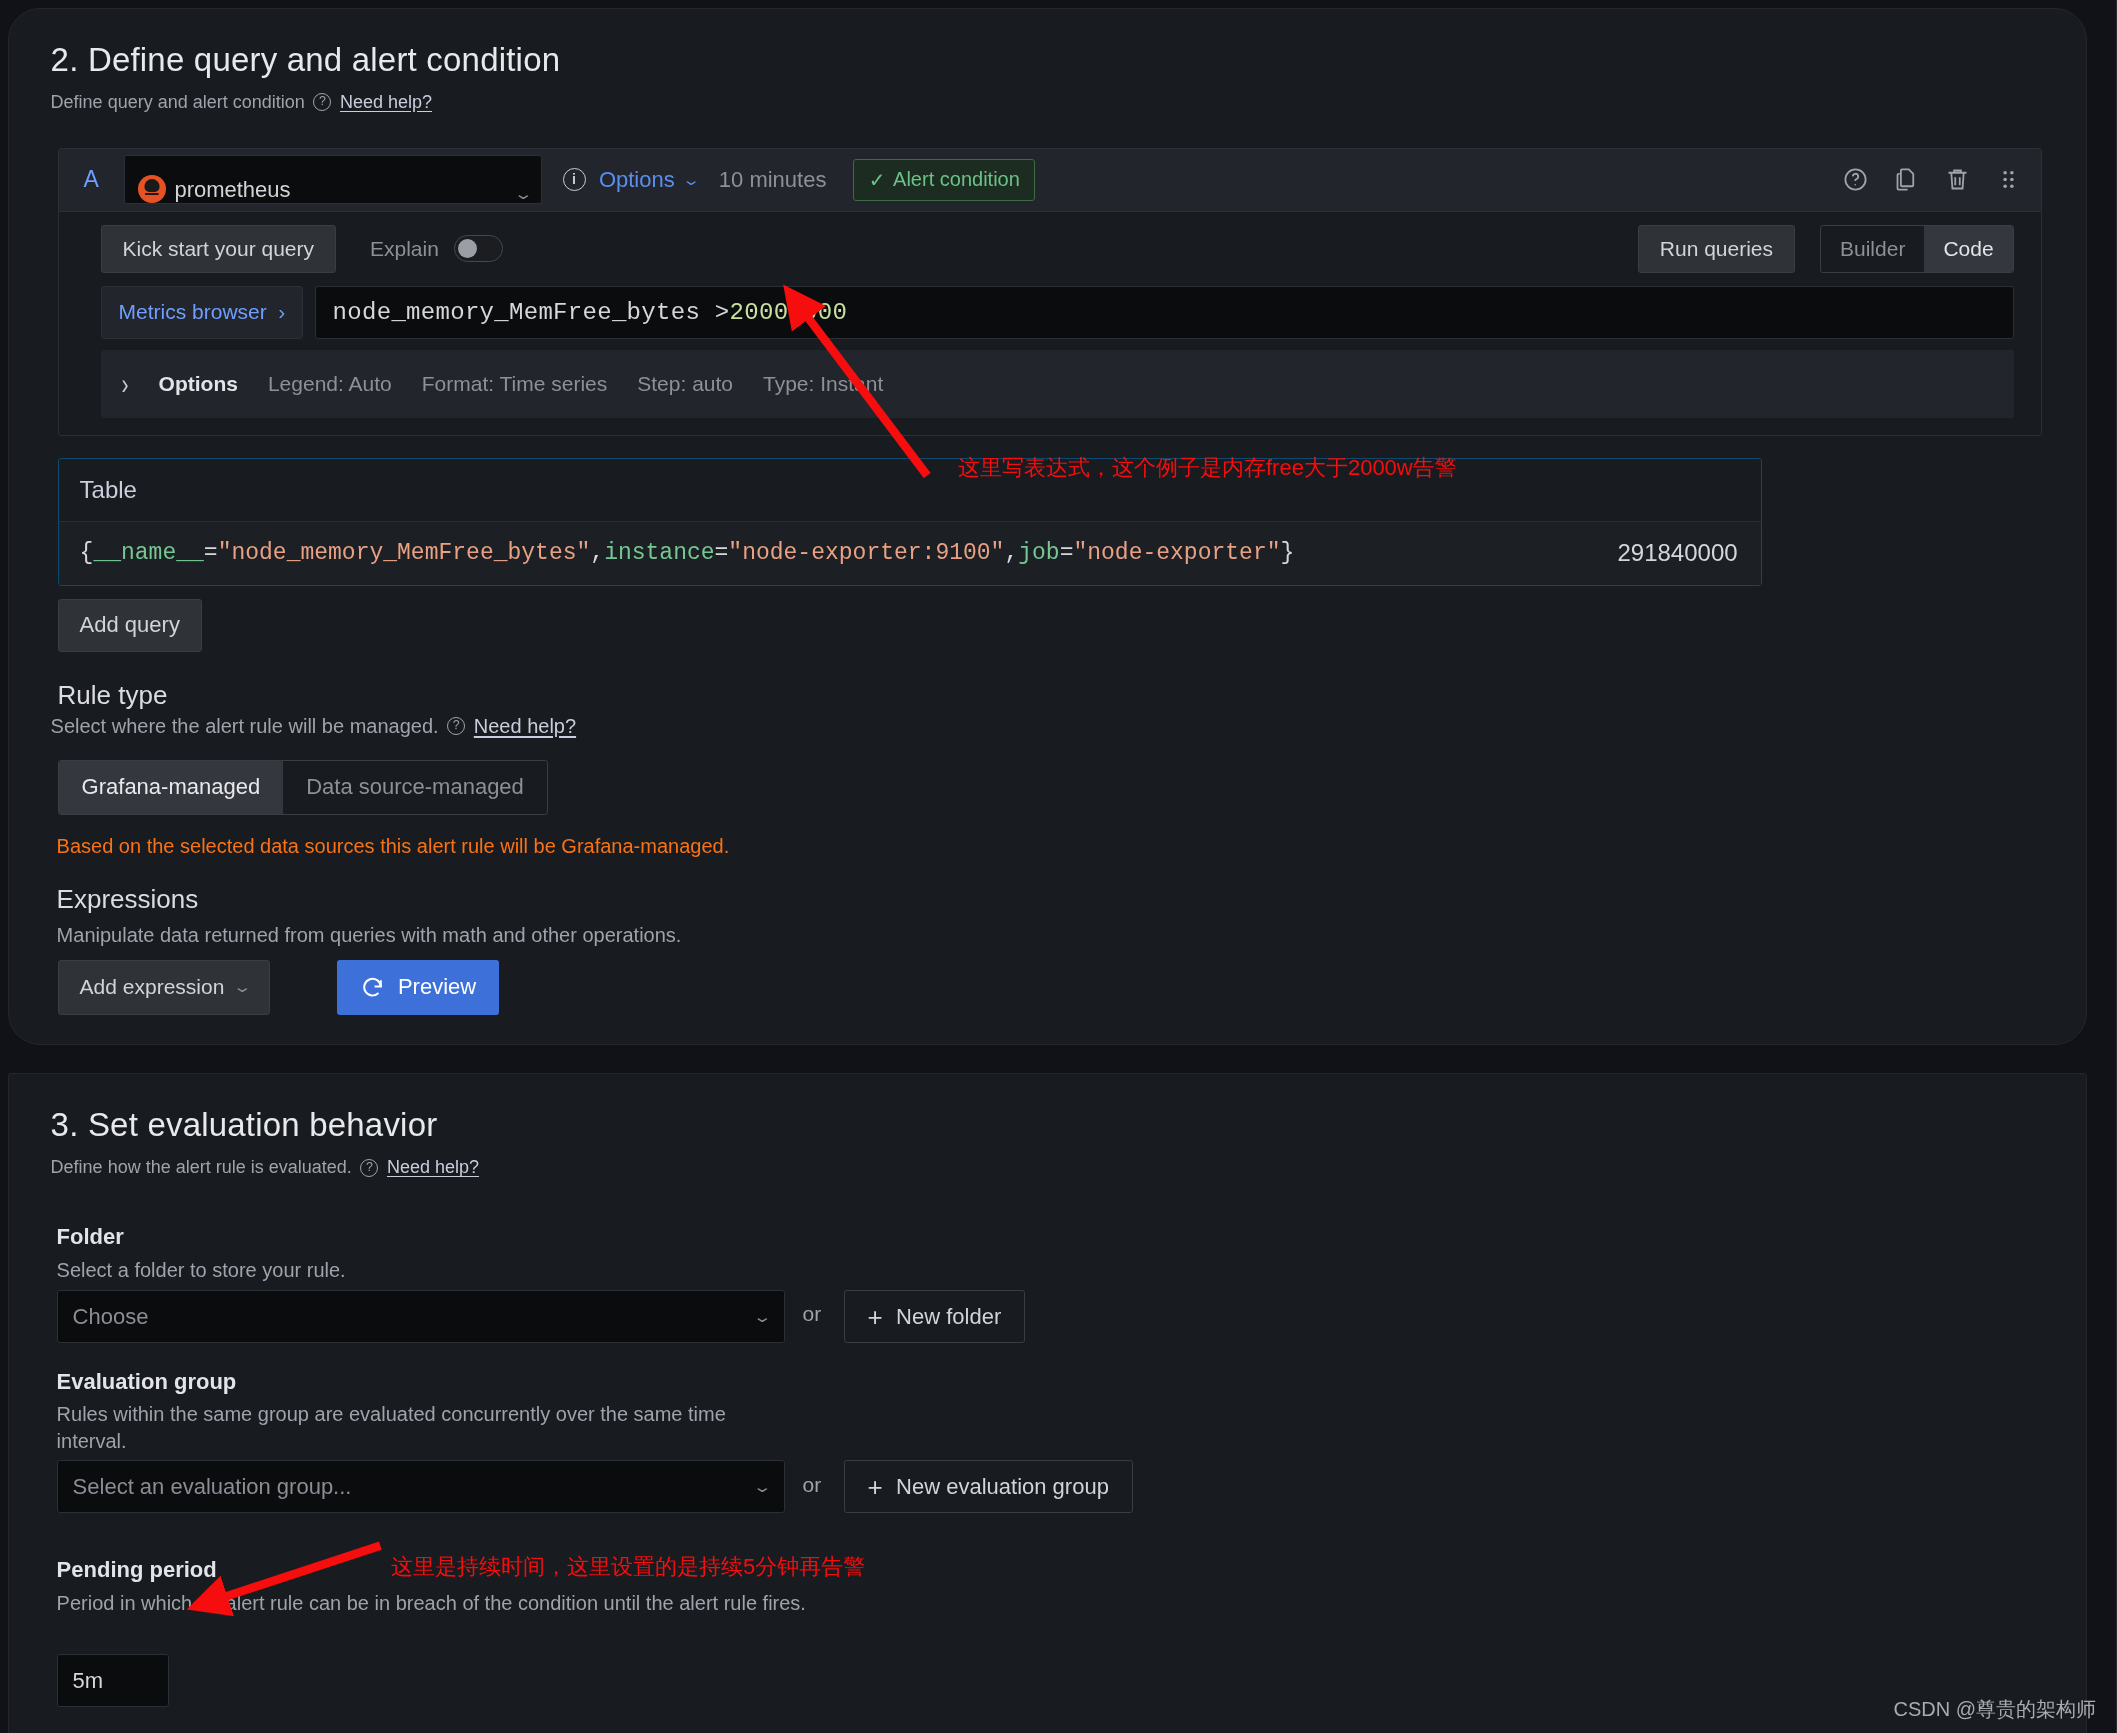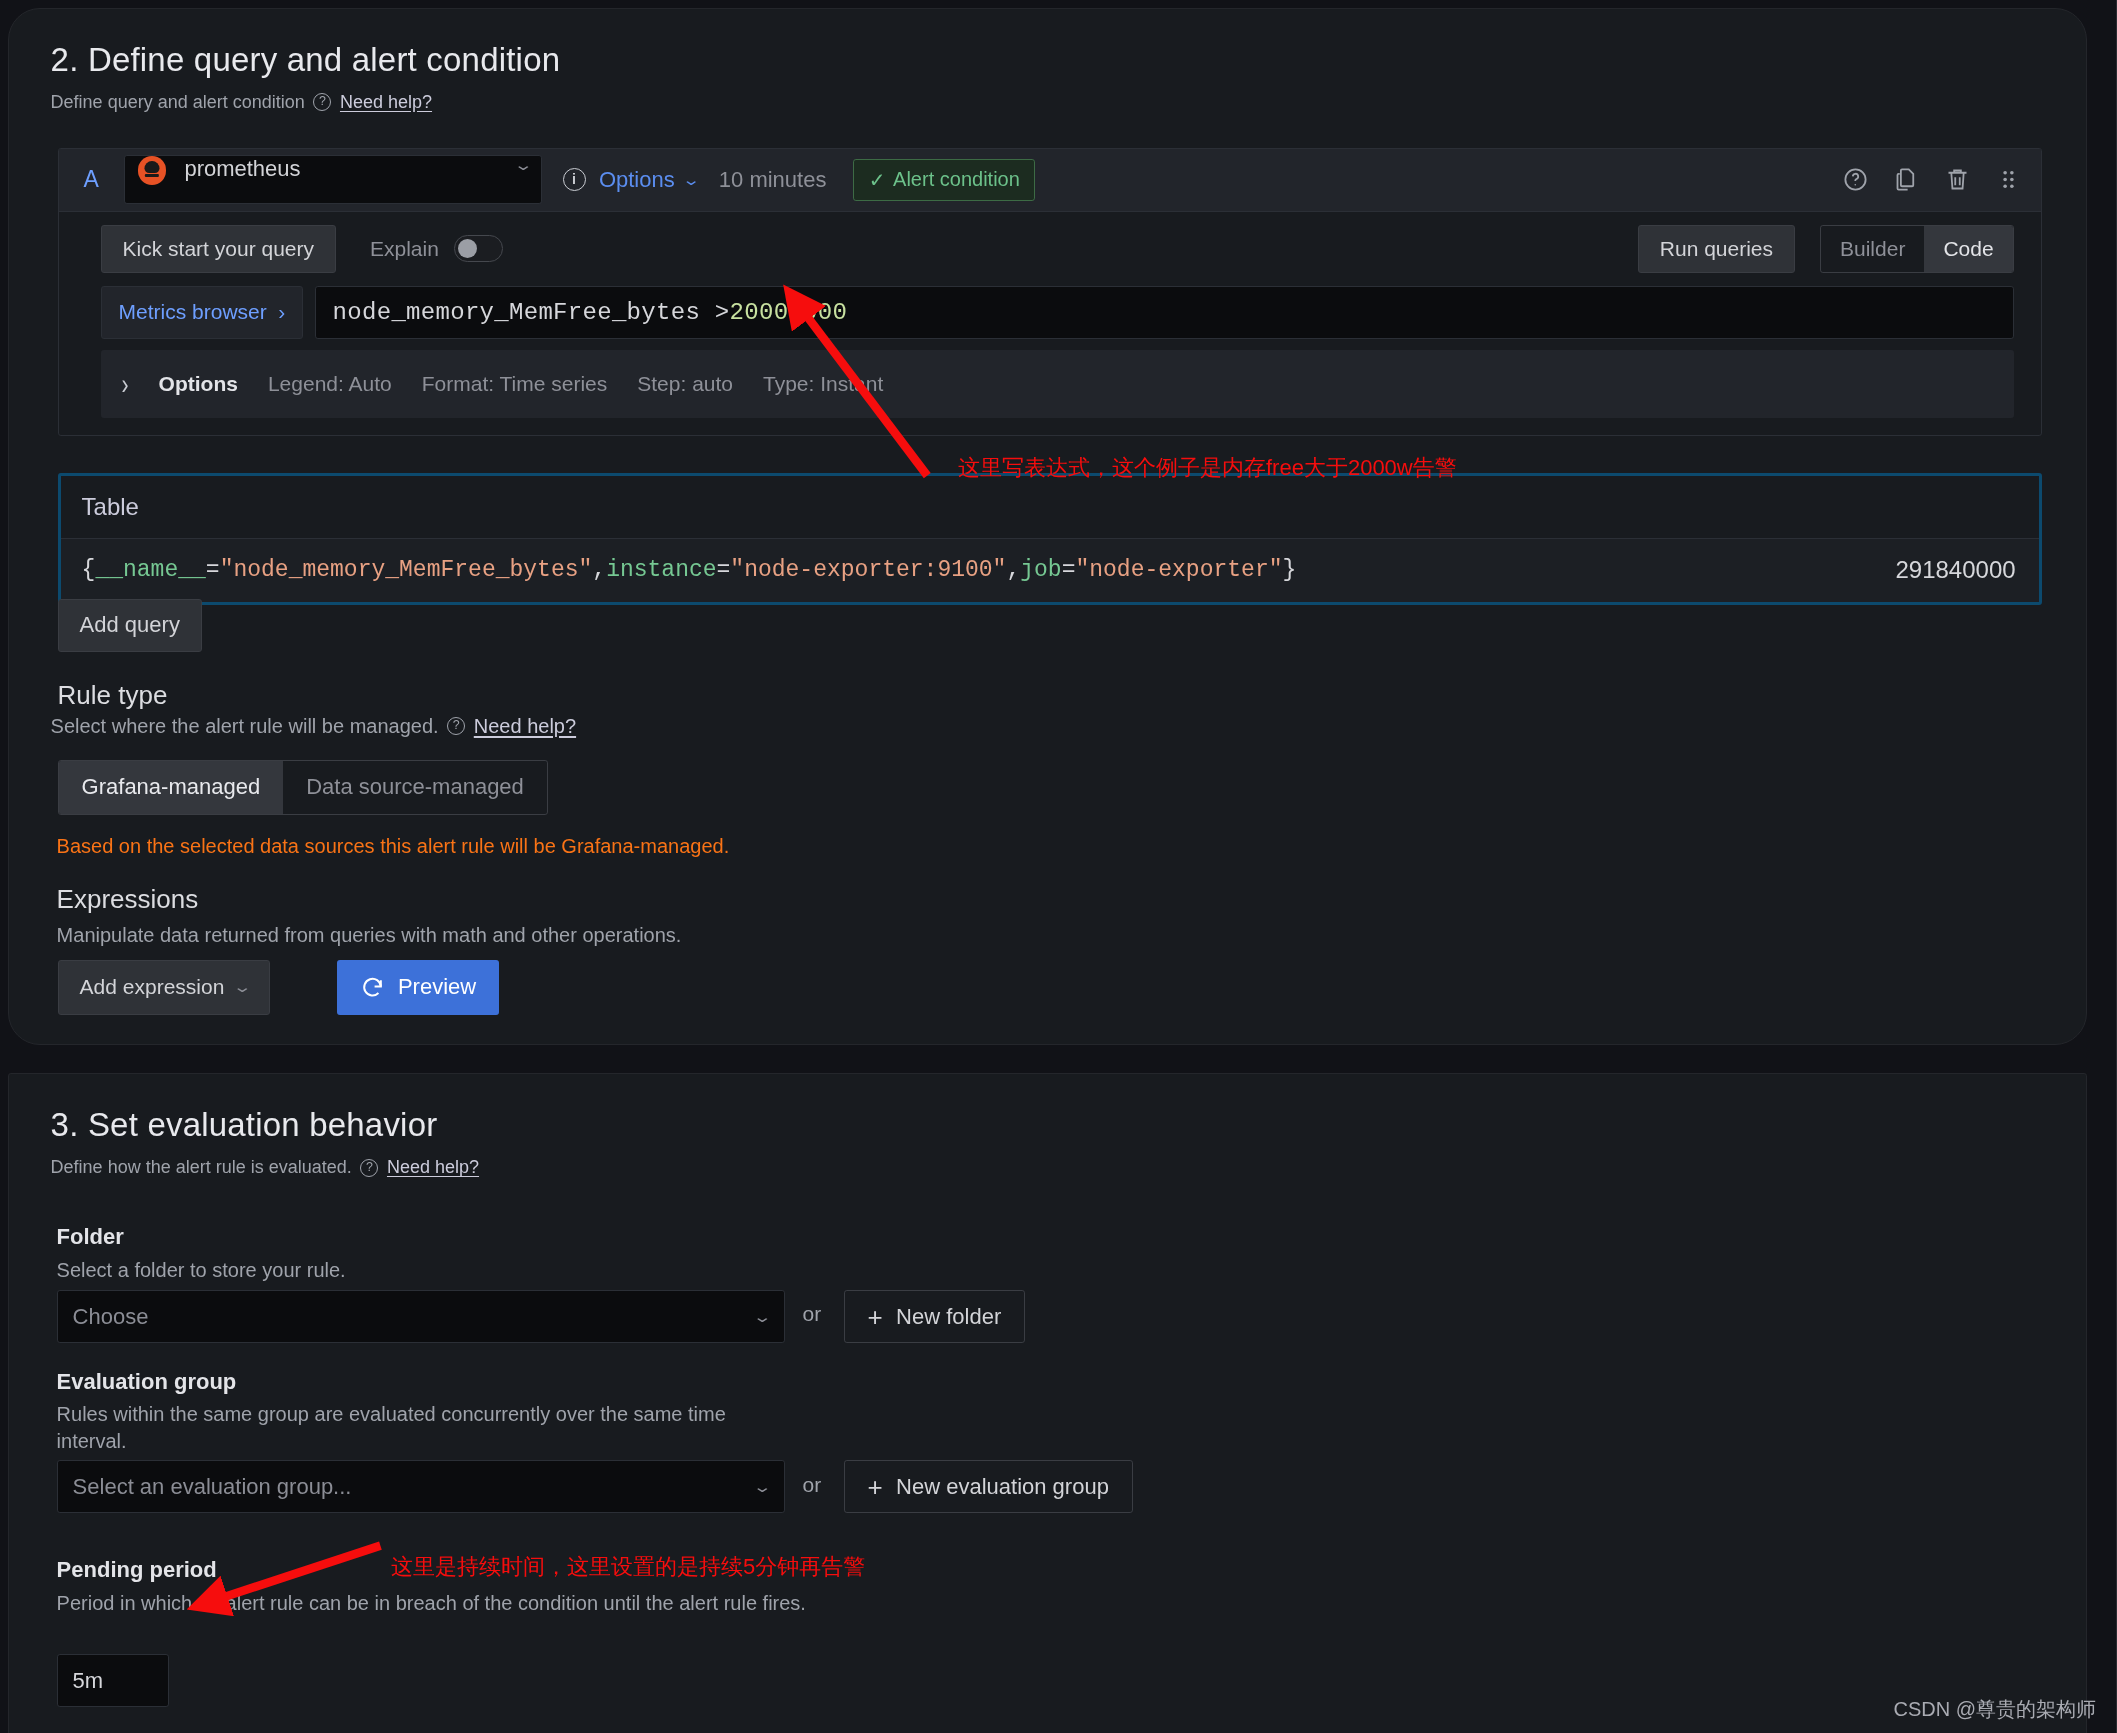--- a/index.html
+++ b/index.html
@@ -91,23 +91,23 @@
     color: #6e9fff;
     font-size: 23px;
   }
   .ds-picker {
     width: 418px;
     height: 49px;
     background: #0b0c0e;
     border: 1px solid #2b2f36;
     border-radius: 2.9px;
     display: flex;
-    align-items: flex-start;
+    align-items: flex-end;
     padding: 0 11.4px 0 13.3px;
-    gap: 18px;
+    gap: 8px;
     cursor: pointer;
   }
   .ds-name { font-size: 22px; color: #d3d4d8; flex: 1; }
   .chev {
     color: #8e9098;
     font-size: 15px;
     transform: scaleX(1.6);
     display: inline-block;
   }
   .prom-logo {
@@ -282,24 +282,24 @@
     font-size: 21px;
   }
   .opts-caret { color: #c9ccd2; font-size: 21px; transform: scaleY(1.4); display:inline-block;}
   .opts-label { color: #e3e4e8; font-weight: bold; }
   .opts-meta { color: #8e9098; }
 
   
   .table-panel {
     position: absolute;
     left: 49px;
-    top: 464px;
-    width: 1984px;
+    top: 449px;
+    width: 1704px;
     background: #181b1f;
-    border: 3px solid #0c4a6e;
+    border: 1px solid #0c4a6e;
     border-radius: 2.9px;
   }
   .table-head {
     height: 63px;
     display: flex;
     align-items: center;
     padding-left: 21px;
     font-size: 24px;
     color: #ccccdc;
     border-bottom: 1px solid #2b2f36;

